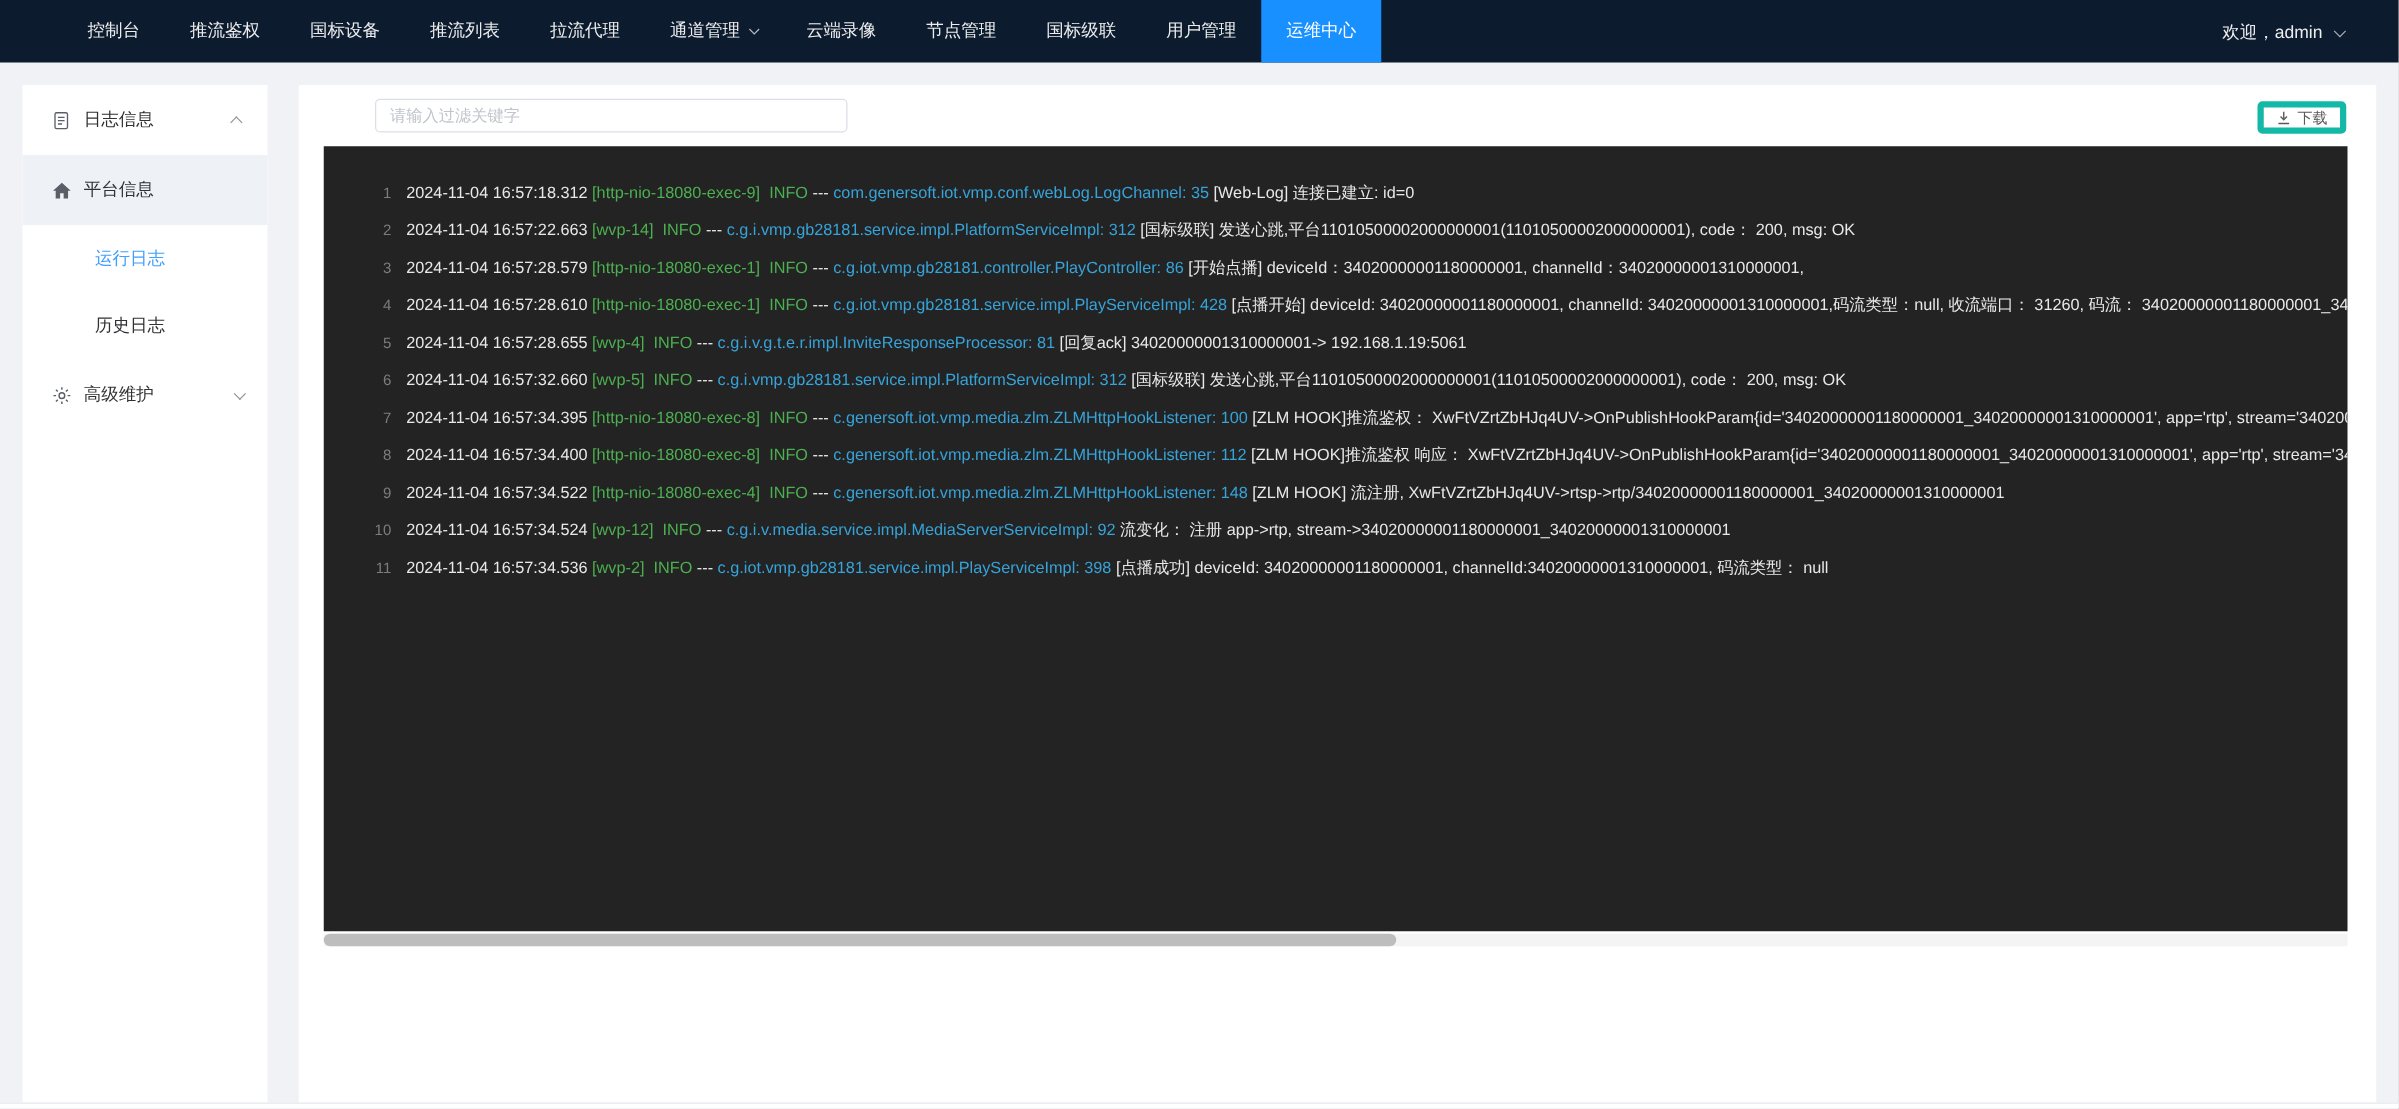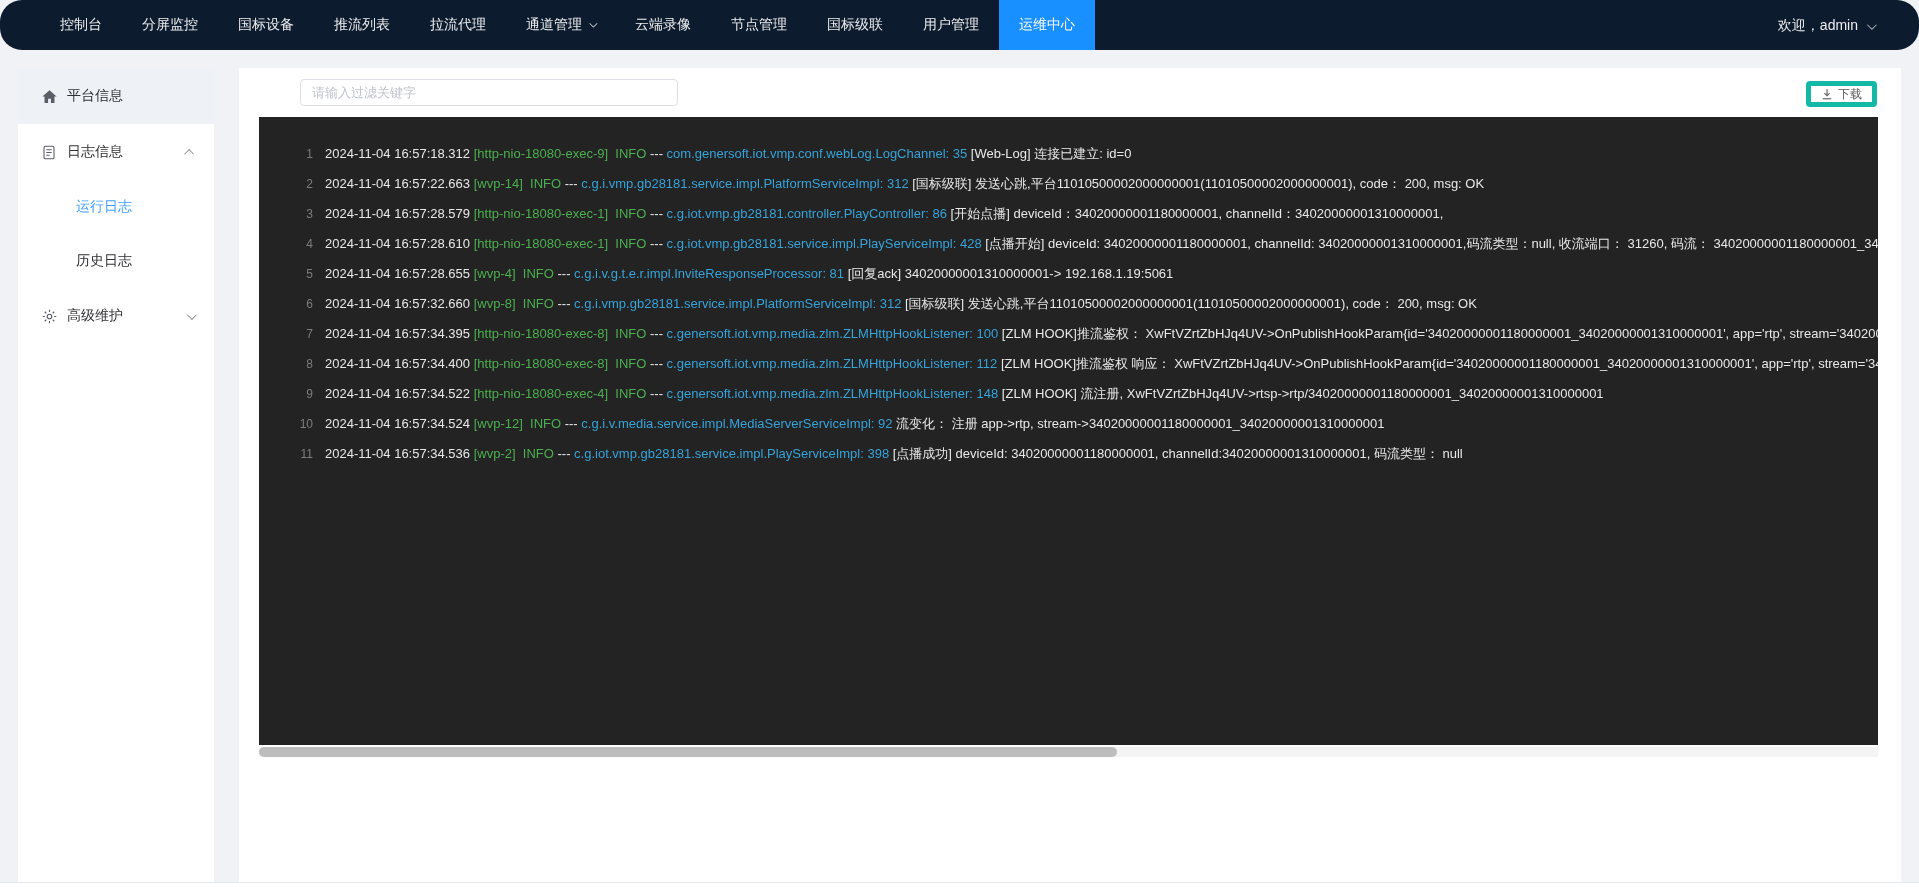--- a/index.html
+++ b/index.html
@@ -1,19 +1,19 @@
 <!DOCTYPE html>
 <html><head>
 <meta charset="utf-8">
 <style>
   * { box-sizing: border-box; margin: 0; padding: 0; }
   html,body { width:1919px; height:887px; overflow:hidden; font-family:"Liberation Sans",sans-serif; background:#f0f2f5; }
 
   
-  .navbar { height:50px; background:#0d1b2e; display:flex; align-items:stretch; padding-left:40px; position:relative; color:rgba(255,255,255,.92); font-size:14px;border-radius:22px; }
+  .navbar { height:50px; background:#0d1b2e; display:flex; align-items:stretch; padding-left:50px; position:relative; color:rgba(255,255,255,.92); font-size:14px; }
   .nav-item { display:flex; align-items:center; padding:0 20px; cursor:pointer; white-space:nowrap; }
   .nav-item.active { background:#1890ff; color:#fff; }
   .chev { display:inline-block; width:7px; height:7px; border-right:1.5px solid currentColor; border-bottom:1.5px solid currentColor; }
   .chev.down { transform:rotate(45deg) translateY(-2px); }
   .chev.up   { transform:rotate(-135deg) translateY(-2px); }
   .nav-item .chev { margin-left:7px; opacity:.75; width:6px; height:6px; }
   .welcome { position:absolute; right:45px; top:1px; height:50px; display:flex; align-items:center; cursor:pointer; }
   .welcome .chev { margin-left:9px; opacity:.7; }
 
   
@@ -53,57 +53,57 @@
   .footer-strip { position:absolute; left:0; right:0; bottom:0; height:5px; background:#fff; border-top:1px solid #e4e7ed; }
 
   svg { display:block; }
 </style>
 </head>
 <body>
 
 <div class="navbar">
   <div style="display:flex;">
       <div class="nav-item">控制台</div>
-      <div class="nav-item">分屏监控</div>
+      <div class="nav-item">推流鉴权</div>
       <div class="nav-item">国标设备</div>
       <div class="nav-item">推流列表</div>
       <div class="nav-item">拉流代理</div>
       <div class="nav-item">通道管理<span class="chev down"></span></div>
       <div class="nav-item">云端录像</div>
       <div class="nav-item">节点管理</div>
       <div class="nav-item">国标级联</div>
       <div class="nav-item">用户管理</div>
       <div class="nav-item active">运维中心</div>
     </div>
   <div class="welcome">
     <span>欢迎，admin</span>
     <span class="chev down"></span>
   </div>
 </div>
 
 <div class="page">
 
   <div class="sidebar" id="sidebar">
-      <div class="menu-item first">
-        <span class="mi-icon">
-          <svg width="17" height="17" viewBox="0 0 24 24" fill="#5a5e66">
-            <path d="M12 3 L22 12 H19 V21 H14 V15 H10 V21 H5 V12 H2 Z"></path>
-          </svg>
-        </span>
-        <span>平台信息</span>
-      </div>
       <div class="menu-item">
         <span class="mi-icon">
           <svg width="16" height="17" viewBox="0 0 24 24" fill="none" stroke="#5a5e66" stroke-width="1.6">
             <rect x="4.5" y="2.5" width="15" height="19" rx="2"></rect>
             <path d="M8 8 h8 M8 12 h8 M8 16 h5"></path>
           </svg>
         </span>
         <span>日志信息</span>
         <span class="chev up"></span>
+      </div>
+      <div class="menu-item first">
+        <span class="mi-icon">
+          <svg width="17" height="17" viewBox="0 0 24 24" fill="#5a5e66">
+            <path d="M12 3 L22 12 H19 V21 H14 V15 H10 V21 H5 V12 H2 Z"></path>
+          </svg>
+        </span>
+        <span>平台信息</span>
       </div>
       <div class="sub-item active">运行日志</div>
       <div class="sub-item">历史日志</div>
       <div class="menu-item">
         <span class="mi-icon">
           <svg width="17" height="17" viewBox="0 0 24 24" fill="none" stroke="#5a5e66" stroke-width="1.6">
             <circle cx="12" cy="12" r="3.2"></circle>
             <path d="M12 2.5 v3 M12 18.5 v3 M2.5 12 h3 M18.5 12 h3 M5.3 5.3 l2.1 2.1 M16.6 16.6 l2.1 2.1 M18.7 5.3 l-2.1 2.1 M7.4 16.6 l-2.1 2.1"></path>
           </svg>
         </span>
@@ -128,21 +128,21 @@
         <span>下载</span>
       </button>
     </div>
 
     <div class="console" id="console">
         <div class="log-line"><span class="ln">1</span><span class="ts">2024-11-04 16:57:18.312 </span><span class="thread">[http-nio-18080-exec-9]</span><span class="lvl">  INFO</span><span class="sep"> --- </span><span class="logger">com.genersoft.iot.vmp.conf.webLog.LogChannel: 35</span><span class="msg"> [Web-Log] 连接已建立: id=0</span></div>
         <div class="log-line"><span class="ln">2</span><span class="ts">2024-11-04 16:57:22.663 </span><span class="thread">[wvp-14]</span><span class="lvl">  INFO</span><span class="sep"> --- </span><span class="logger">c.g.i.vmp.gb28181.service.impl.PlatformServiceImpl: 312</span><span class="msg"> [国标级联] 发送心跳,平台11010500002000000001(11010500002000000001), code： 200, msg: OK</span></div>
         <div class="log-line"><span class="ln">3</span><span class="ts">2024-11-04 16:57:28.579 </span><span class="thread">[http-nio-18080-exec-1]</span><span class="lvl">  INFO</span><span class="sep"> --- </span><span class="logger">c.g.iot.vmp.gb28181.controller.PlayController: 86</span><span class="msg"> [开始点播] deviceId：34020000001180000001, channelId：34020000001310000001,</span></div>
         <div class="log-line"><span class="ln">4</span><span class="ts">2024-11-04 16:57:28.610 </span><span class="thread">[http-nio-18080-exec-1]</span><span class="lvl">  INFO</span><span class="sep"> --- </span><span class="logger">c.g.iot.vmp.gb28181.service.impl.PlayServiceImpl: 428</span><span class="msg"> [点播开始] deviceId: 34020000001180000001, channelId: 34020000001310000001,码流类型：null, 收流端口： 31260, 码流： 34020000001180000001_34020000001310000001</span></div>
         <div class="log-line"><span class="ln">5</span><span class="ts">2024-11-04 16:57:28.655 </span><span class="thread">[wvp-4]</span><span class="lvl">  INFO</span><span class="sep"> --- </span><span class="logger">c.g.i.v.g.t.e.r.impl.InviteResponseProcessor: 81</span><span class="msg"> [回复ack] 34020000001310000001-&gt; 192.168.1.19:5061</span></div>
-        <div class="log-line"><span class="ln">6</span><span class="ts">2024-11-04 16:57:32.660 </span><span class="thread">[wvp-8]</span><span class="lvl">  INFO</span><span class="sep"> --- </span><span class="logger">c.g.i.vmp.gb28181.service.impl.PlatformServiceImpl: 312</span><span class="msg"> [国标级联] 发送心跳,平台11010500002000000001(11010500002000000001), code： 200, msg: OK</span></div>
+        <div class="log-line"><span class="ln">6</span><span class="ts">2024-11-04 16:57:32.660 </span><span class="thread">[wvp-5]</span><span class="lvl">  INFO</span><span class="sep"> --- </span><span class="logger">c.g.i.vmp.gb28181.service.impl.PlatformServiceImpl: 312</span><span class="msg"> [国标级联] 发送心跳,平台11010500002000000001(11010500002000000001), code： 200, msg: OK</span></div>
         <div class="log-line"><span class="ln">7</span><span class="ts">2024-11-04 16:57:34.395 </span><span class="thread">[http-nio-18080-exec-8]</span><span class="lvl">  INFO</span><span class="sep"> --- </span><span class="logger">c.genersoft.iot.vmp.media.zlm.ZLMHttpHookListener: 100</span><span class="msg"> [ZLM HOOK]推流鉴权： XwFtVZrtZbHJq4UV-&gt;OnPublishHookParam{id='34020000001180000001_34020000001310000001', app='rtp', stream='34020000001180000001_34020000001310000001'</span></div>
         <div class="log-line"><span class="ln">8</span><span class="ts">2024-11-04 16:57:34.400 </span><span class="thread">[http-nio-18080-exec-8]</span><span class="lvl">  INFO</span><span class="sep"> --- </span><span class="logger">c.genersoft.iot.vmp.media.zlm.ZLMHttpHookListener: 112</span><span class="msg"> [ZLM HOOK]推流鉴权 响应： XwFtVZrtZbHJq4UV-&gt;OnPublishHookParam{id='34020000001180000001_34020000001310000001', app='rtp', stream='34020000001180000001_34020000001310000001'</span></div>
         <div class="log-line"><span class="ln">9</span><span class="ts">2024-11-04 16:57:34.522 </span><span class="thread">[http-nio-18080-exec-4]</span><span class="lvl">  INFO</span><span class="sep"> --- </span><span class="logger">c.genersoft.iot.vmp.media.zlm.ZLMHttpHookListener: 148</span><span class="msg"> [ZLM HOOK] 流注册, XwFtVZrtZbHJq4UV-&gt;rtsp-&gt;rtp/34020000001180000001_34020000001310000001</span></div>
         <div class="log-line"><span class="ln">10</span><span class="ts">2024-11-04 16:57:34.524 </span><span class="thread">[wvp-12]</span><span class="lvl">  INFO</span><span class="sep"> --- </span><span class="logger">c.g.i.v.media.service.impl.MediaServerServiceImpl: 92</span><span class="msg"> 流变化： 注册 app-&gt;rtp, stream-&gt;34020000001180000001_34020000001310000001</span></div>
         <div class="log-line"><span class="ln">11</span><span class="ts">2024-11-04 16:57:34.536 </span><span class="thread">[wvp-2]</span><span class="lvl">  INFO</span><span class="sep"> --- </span><span class="logger">c.g.iot.vmp.gb28181.service.impl.PlayServiceImpl: 398</span><span class="msg"> [点播成功] deviceId: 34020000001180000001, channelId:34020000001310000001, 码流类型： null</span></div>
       </div>
 
     <div class="hscroll-track">
       <div class="hscroll-thumb"></div>
     </div>

